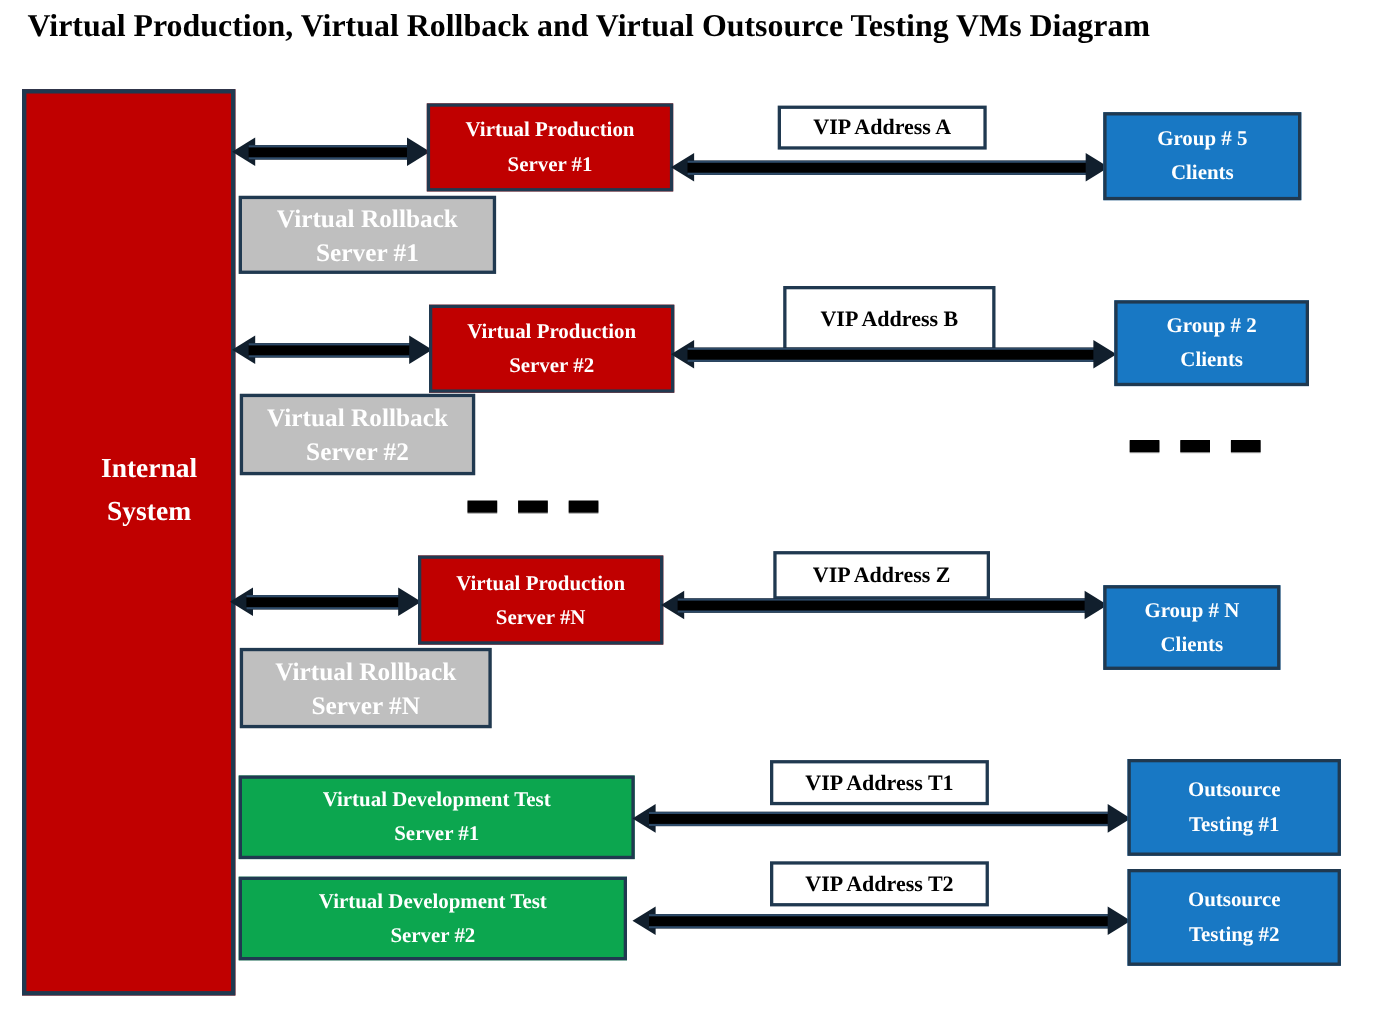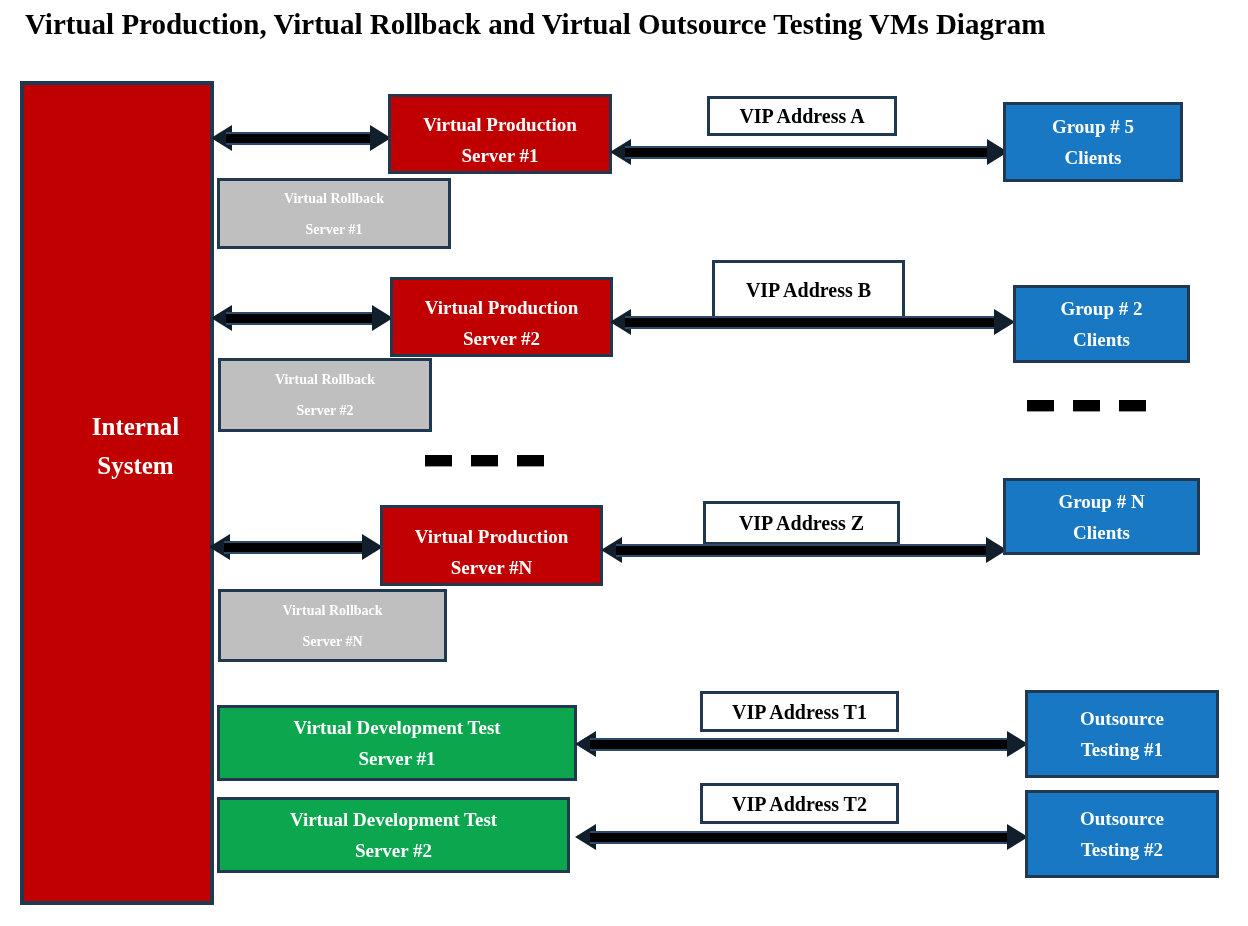--- a/index.html
+++ b/index.html
@@ -12,22 +12,22 @@
     font-size:29px;font-weight:bold;color:#000;
     text-decoration-thickness:3px;text-underline-offset:7px;
     white-space:nowrap;letter-spacing:0px;
   }
   .box{
     position:absolute;box-sizing:border-box;
     display:flex;flex-direction:column;align-items:center;justify-content:center;
     text-align:center;font-weight:bold;
   }
   .box span{display:block;}
-  .red  {background:#C00000;border:3px solid #203950;color:#fff;font-size:19px;line-height:31px;justify-content:flex-end;}
-  .gray {background:#BFBFBF;border:3px solid #203950;color:#fff;font-size:14px;line-height:31px;}
+  .red  {background:#C00000;border:3px solid #203950;color:#fff;font-size:19px;line-height:31px;}
+  .gray {background:#BFBFBF;border:3px solid #203950;color:#fff;font-size:23px;line-height:31px;}
   .blue {background:#1878C4;border:3px solid #203950;color:#fff;font-size:19px;line-height:31px;}
   .green{background:#0CA64F;border:3px solid #203950;color:#fff;font-size:19px;line-height:31px;}
   .vip  {background:#ffffff;border:3px solid #203950;color:#000;font-size:20px;line-height:22px;}
   .internal{
     background:#C00000;border:4px solid #203950;color:#fff;
     font-size:25px;line-height:39px;
     justify-content:flex-start;padding-top:322px;padding-left:37px;
   }
   
   .arrow{position:absolute;height:26px;}
@@ -96,21 +96,21 @@
   </div>
 
   <div class="box vip" style="left:712px;top:260px;width:193px;height:59px;">
     <span>VIP Address B</span>
   </div>
 
   <div class="arrow" style="left:610px;top:309px;width:405px;">
       <div class="shaft"></div>
     </div>
 
-  <div class="box blue" style="left:1013px;top:273px;width:177px;height:78px;margin-top:12px;">
+  <div class="box blue" style="left:1013px;top:273px;width:177px;height:78px;">
     <span>Group # 2</span>
     <span>Clients</span>
   </div>
 
   <div class="box gray" style="left:218px;top:358px;width:214px;height:74px;">
     <span>Virtual Rollback</span>
     <span>Server #2</span>
   </div>
 
   <div class="dashes" style="left:425px;top:455px;">
@@ -134,21 +134,21 @@
   </div>
 
   <div class="box vip" style="left:703px;top:501px;width:197px;height:44px;">
     <span>VIP Address Z</span>
   </div>
 
   <div class="arrow" style="left:601px;top:537px;width:406px;">
       <div class="shaft"></div>
     </div>
 
-  <div class="box blue" style="left:1003px;top:478px;width:197px;height:77px;">
+  <div class="box blue" style="left:1003px;top:532px;width:161px;height:77px;">
     <span>Group # N</span>
     <span>Clients</span>
   </div>
 
   <div class="box gray" style="left:218px;top:589px;width:229px;height:73px;">
     <span>Virtual Rollback</span>
     <span>Server #N</span>
   </div>
 
   <div class="box green" style="left:217px;top:705px;width:360px;height:76px;">

